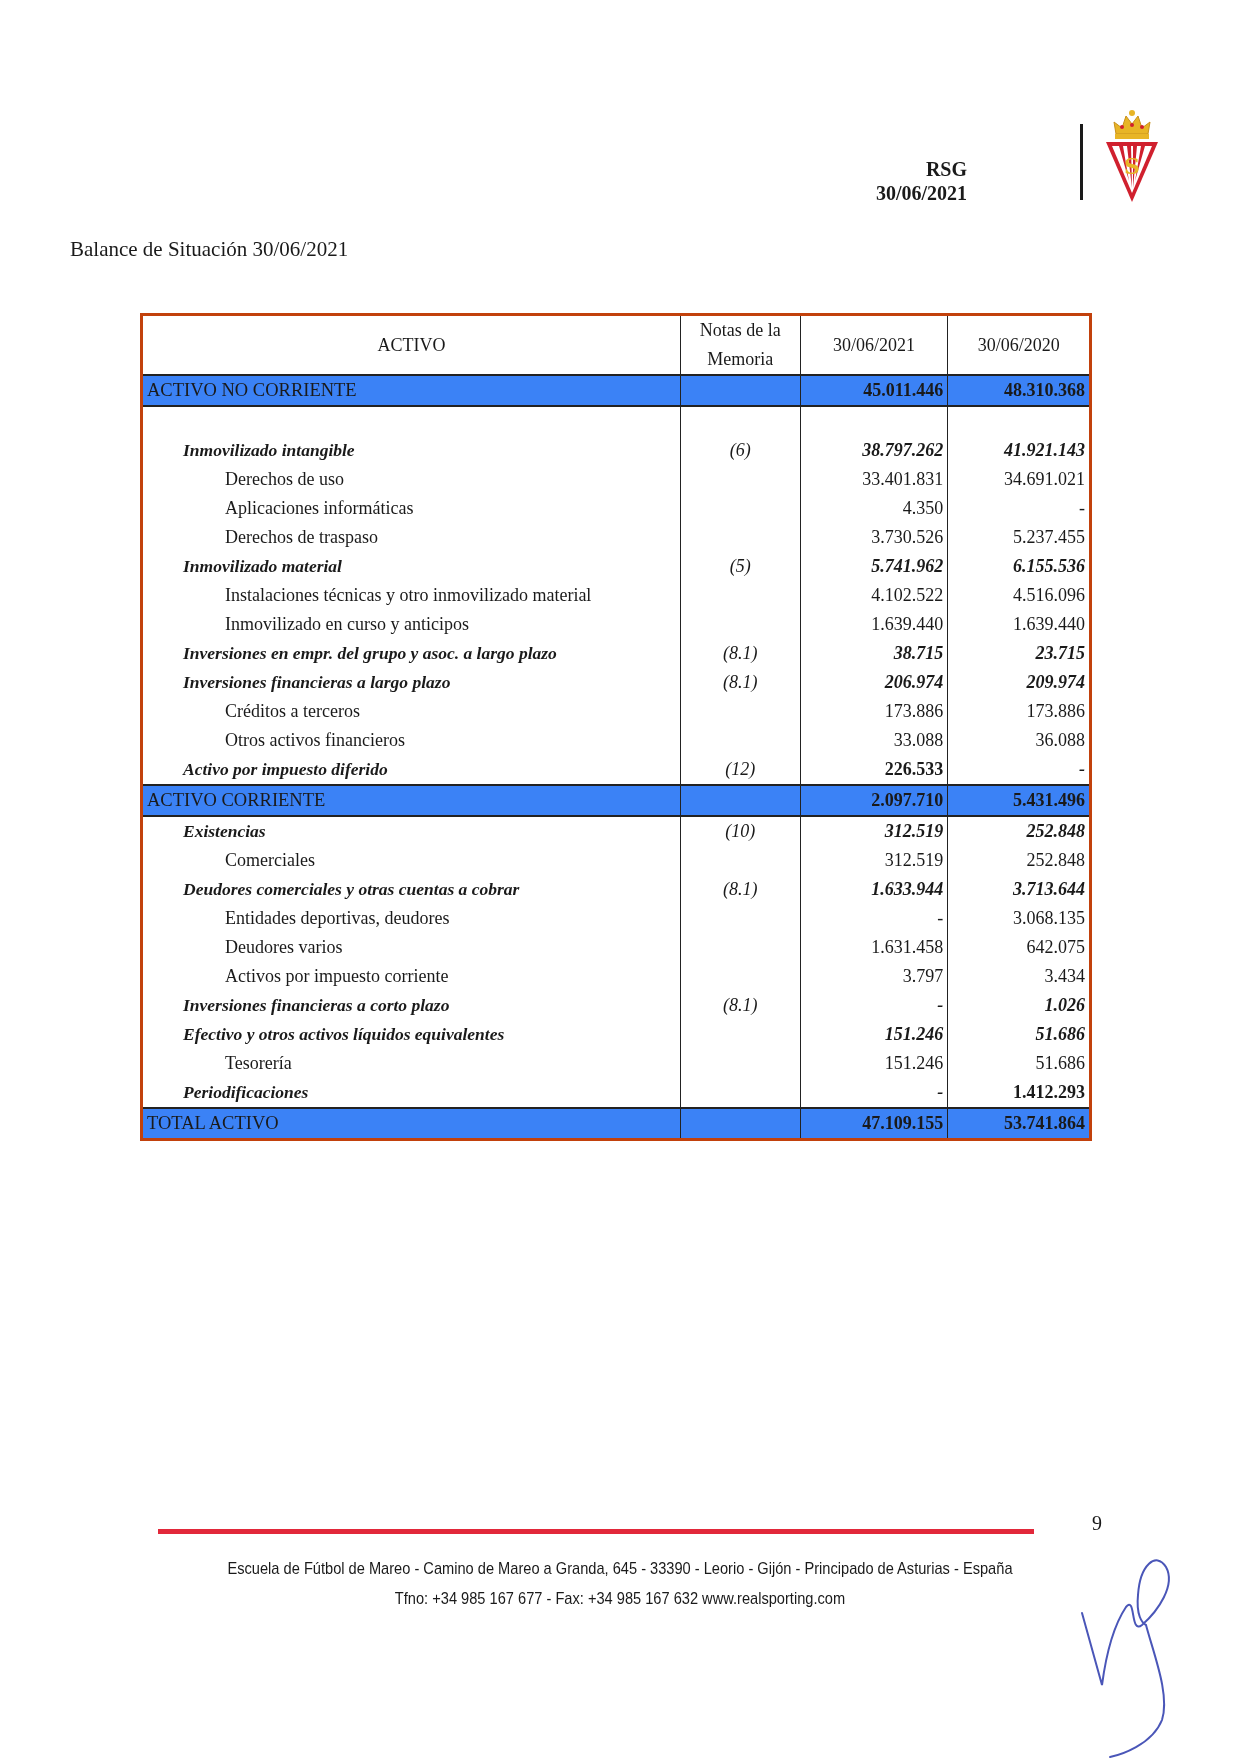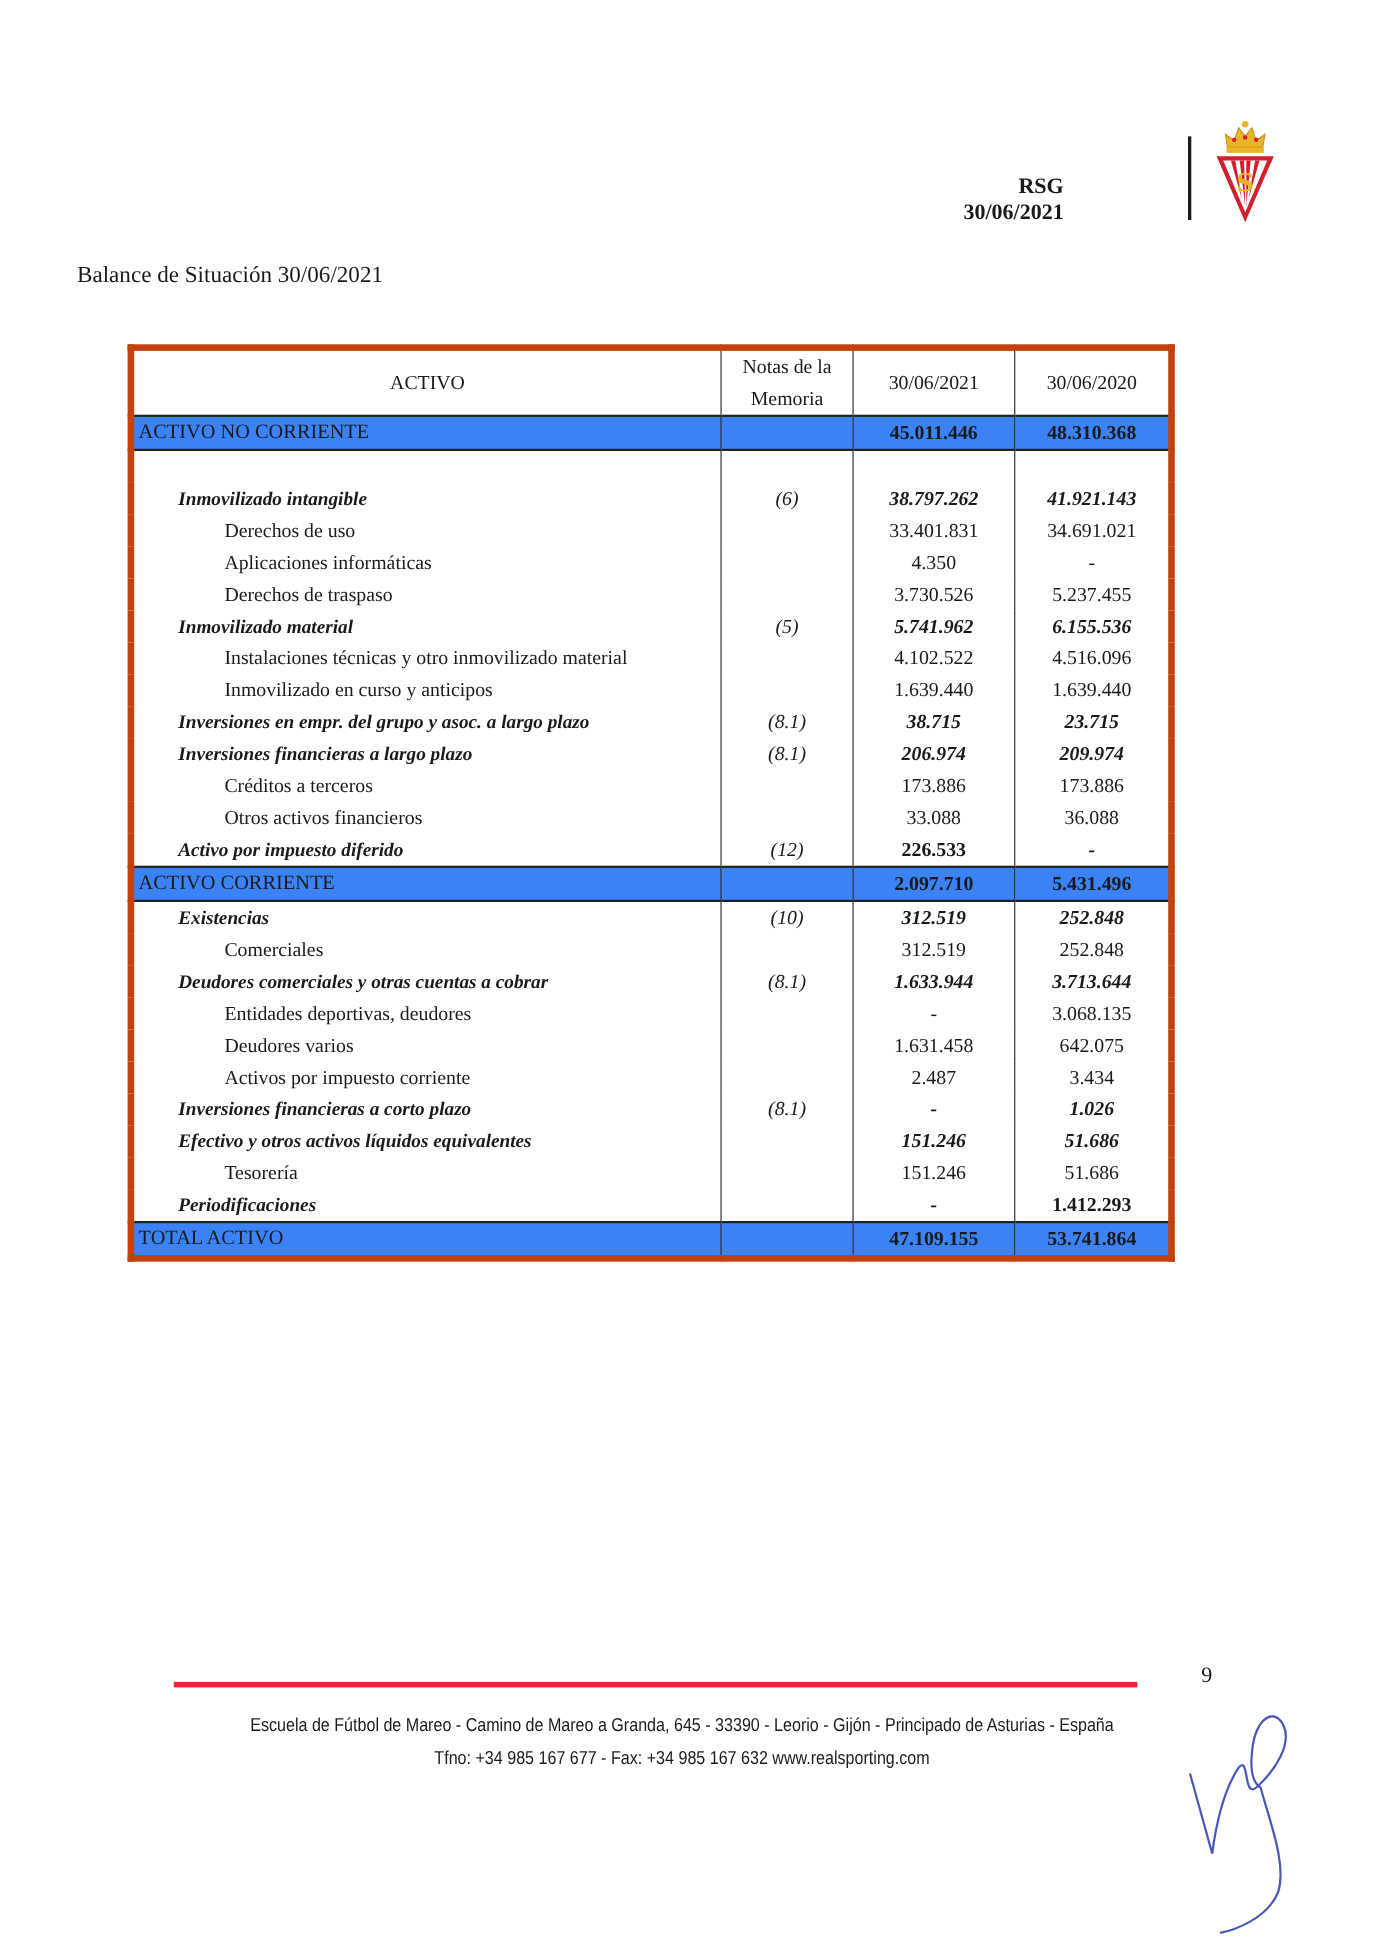--- a/index.html
+++ b/index.html
@@ -5,27 +5,27 @@
   html, body { margin:0; padding:0; background:#ffffff; }
   body { width:1248px; height:1764px; position:relative; overflow:hidden; font-family:"Liberation Serif", "DejaVu Serif", serif; color:#1a1a1a; }
   .hdr-code { position:absolute; right:281px; top:157px; font-size:20px; font-weight:bold; text-align:right; line-height:24px; }
   .hdr-date { position:absolute; right:281px; top:181px; font-size:20px; font-weight:bold; text-align:right; line-height:24px; }
   .hdr-rule { position:absolute; left:1080px; top:124px; width:3px; height:76px; background:#1a1a1a; }
   .logo { position:absolute; left:1102px; top:108px; width:60px; height:96px; }
   .doc-title { position:absolute; left:70px; top:236px; font-size:21px; line-height:26px; }
 
   table.bs { position:absolute; left:116px; top:313px; width:952px; border-collapse:collapse; font-size:18px; }
   table.bs td, table.bs th { border-left:1.5px solid #222; border-right:1.5px solid #222; padding:0 4px; height:29px; line-height:29px; }
-  table.bs { border:6px solid #c2410c; }
+  table.bs { border:3px solid #c2410c;margin-left:24px; }
   col.c1 { width:541px; } col.c2 { width:120px; } col.c3 { width:148px; } col.c4 { width:143px; }
   .head th { font-weight:normal; height:57px; line-height:22px; font-size:18px; text-align:center; border-bottom:2px solid #222; }
   .section td { background:#3b82f6; font-weight:bold; font-size:18px; border-top:2px solid #222; border-bottom:2px solid #222; height:28px; line-height:28px; }
   .section td.lbl { font-weight:normal; font-family:"Liberation Serif", serif; font-size:18.5px; }
   .spacer td { height:27px; }
-  .num { text-align:center; }
+  .num { text-align:right; }
   .note { text-align:center; font-style:italic; }
   .grp td.lbl { padding-left:40px; font-style:italic; font-weight:bold; font-size:17.5px; }
   .grp td.v { font-style:italic; font-weight:bold; }
   .grp td.v.plain { font-style:normal; }
   .sub td.lbl { padding-left:82px; }
   .r30 td { height:30px; line-height:30px; }
 
   .foot-line { position:absolute; left:158px; top:1529px; width:876px; height:5px; background:#e2283a; }
   .page-num { position:absolute; left:1092px; top:1512px; font-size:20px; }
   .foot-addr { position:absolute; left:140px; width:960px; top:1554px; text-align:center; font-family:"Liberation Sans", sans-serif; font-size:17px; line-height:30px; transform:scaleX(0.86); transform-origin:center; }
@@ -194,21 +194,21 @@
       </tr>
       <tr class="sub r30">
         <td class="lbl">Deudores varios</td>
         <td class="note"></td>
         <td class="num v">1.631.458</td>
         <td class="num v">642.075</td>
       </tr>
       <tr class="sub r30">
         <td class="lbl">Activos por impuesto corriente</td>
         <td class="note"></td>
-        <td class="num v">2.487</td>
+        <td class="num v">3.797</td>
         <td class="num v">3.434</td>
       </tr>
       <tr class="grp r30">
         <td class="lbl">Inversiones financieras a corto plazo</td>
         <td class="note">(8.1)</td>
         <td class="num v">-</td>
         <td class="num v">1.026</td>
       </tr>
       <tr class="grp r30">
         <td class="lbl">Efectivo y otros activos líquidos equivalentes</td>

